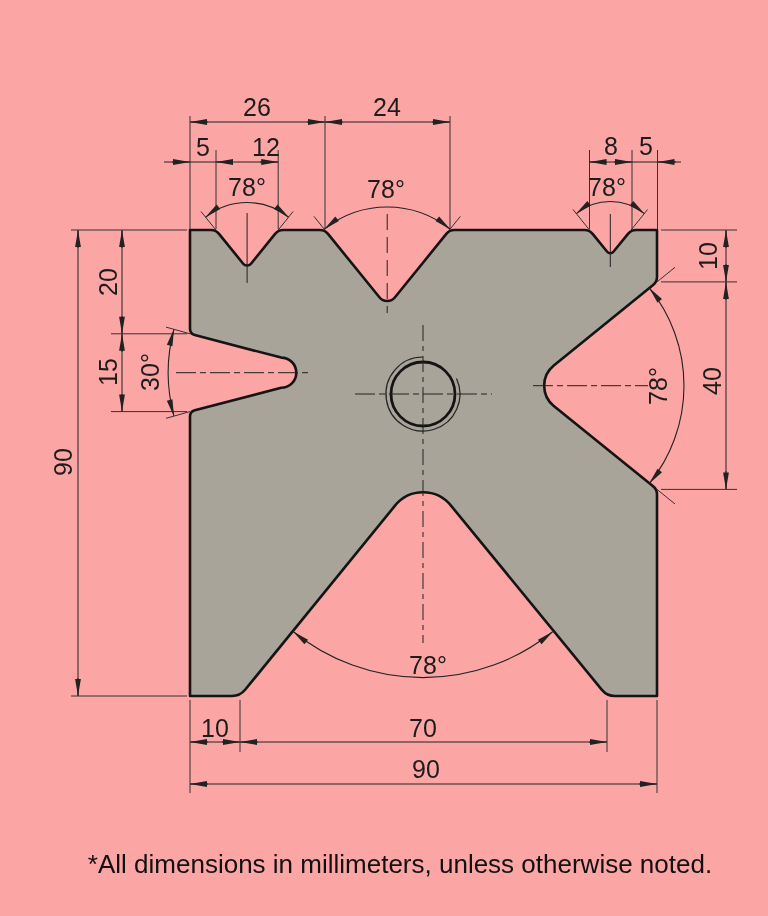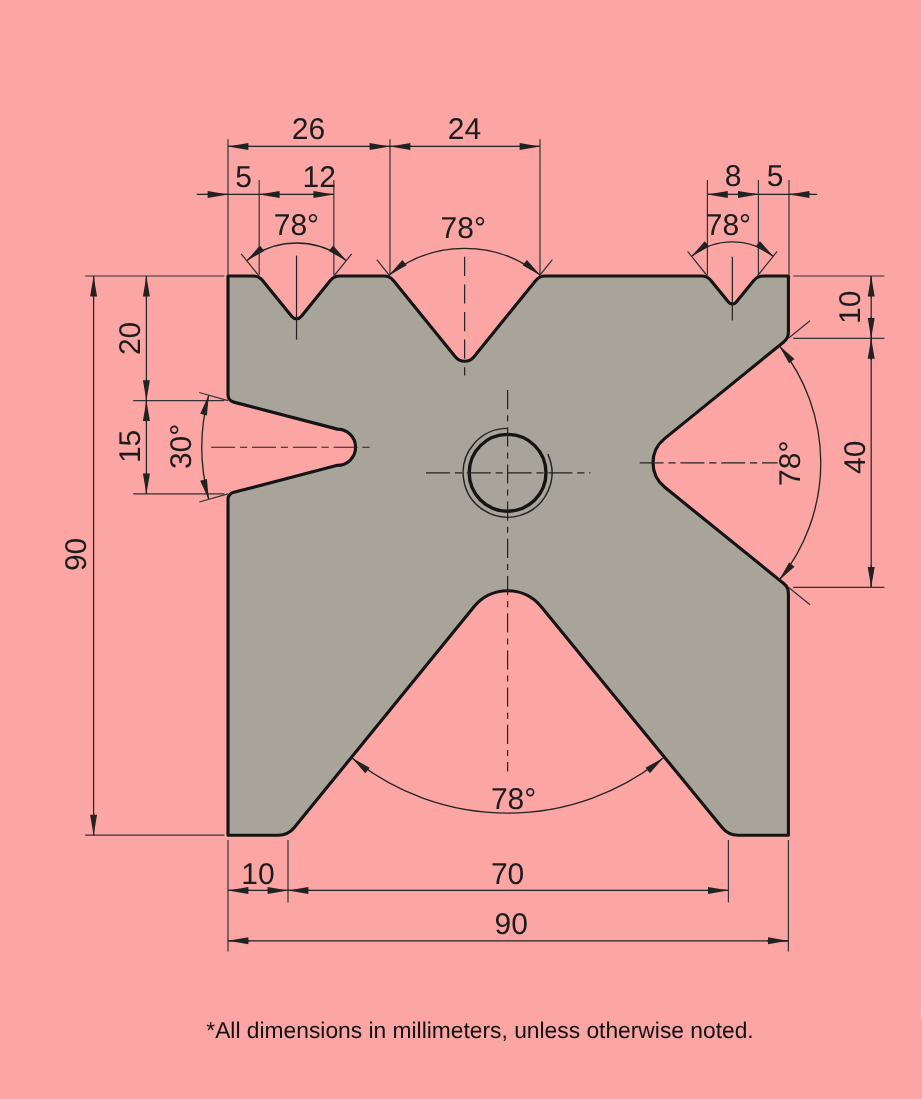--- a/index.html
+++ b/index.html
@@ -1,20 +1,20 @@
 <!DOCTYPE html>
 <html><head>
 <meta charset="utf-8">
 <style>
   html,body{margin:0;padding:0;background:#ffffff;}
   .canvas{position:relative;width:768px;height:916px;background:#fca5a5;overflow:hidden;
           font-family:"Liberation Sans",sans-serif;}
   svg text{font-family:"Liberation Sans",sans-serif;font-size:25px;fill:#1c1c1c;}
   .footnote{position:absolute;left:0;top:849px;width:768px;box-sizing:border-box;
-            padding-left:32px;text-align:center;font-size:19px;color:#111;}
+            padding-left:32px;text-align:center;font-size:26px;color:#111;}
 </style>
 </head>
 <body>
 
 <div class="canvas">
 <svg width="768" height="916" viewBox="0 0 768 916">
   <defs>
     <marker id="arr" orient="auto-start-reverse" markerUnits="userSpaceOnUse" markerWidth="18" markerHeight="7" refX="17.5" refY="3.5">
       <path d="M18,3.5 L1,0.6 L1,6.4 Z" fill="#222"></path>
     </marker>

